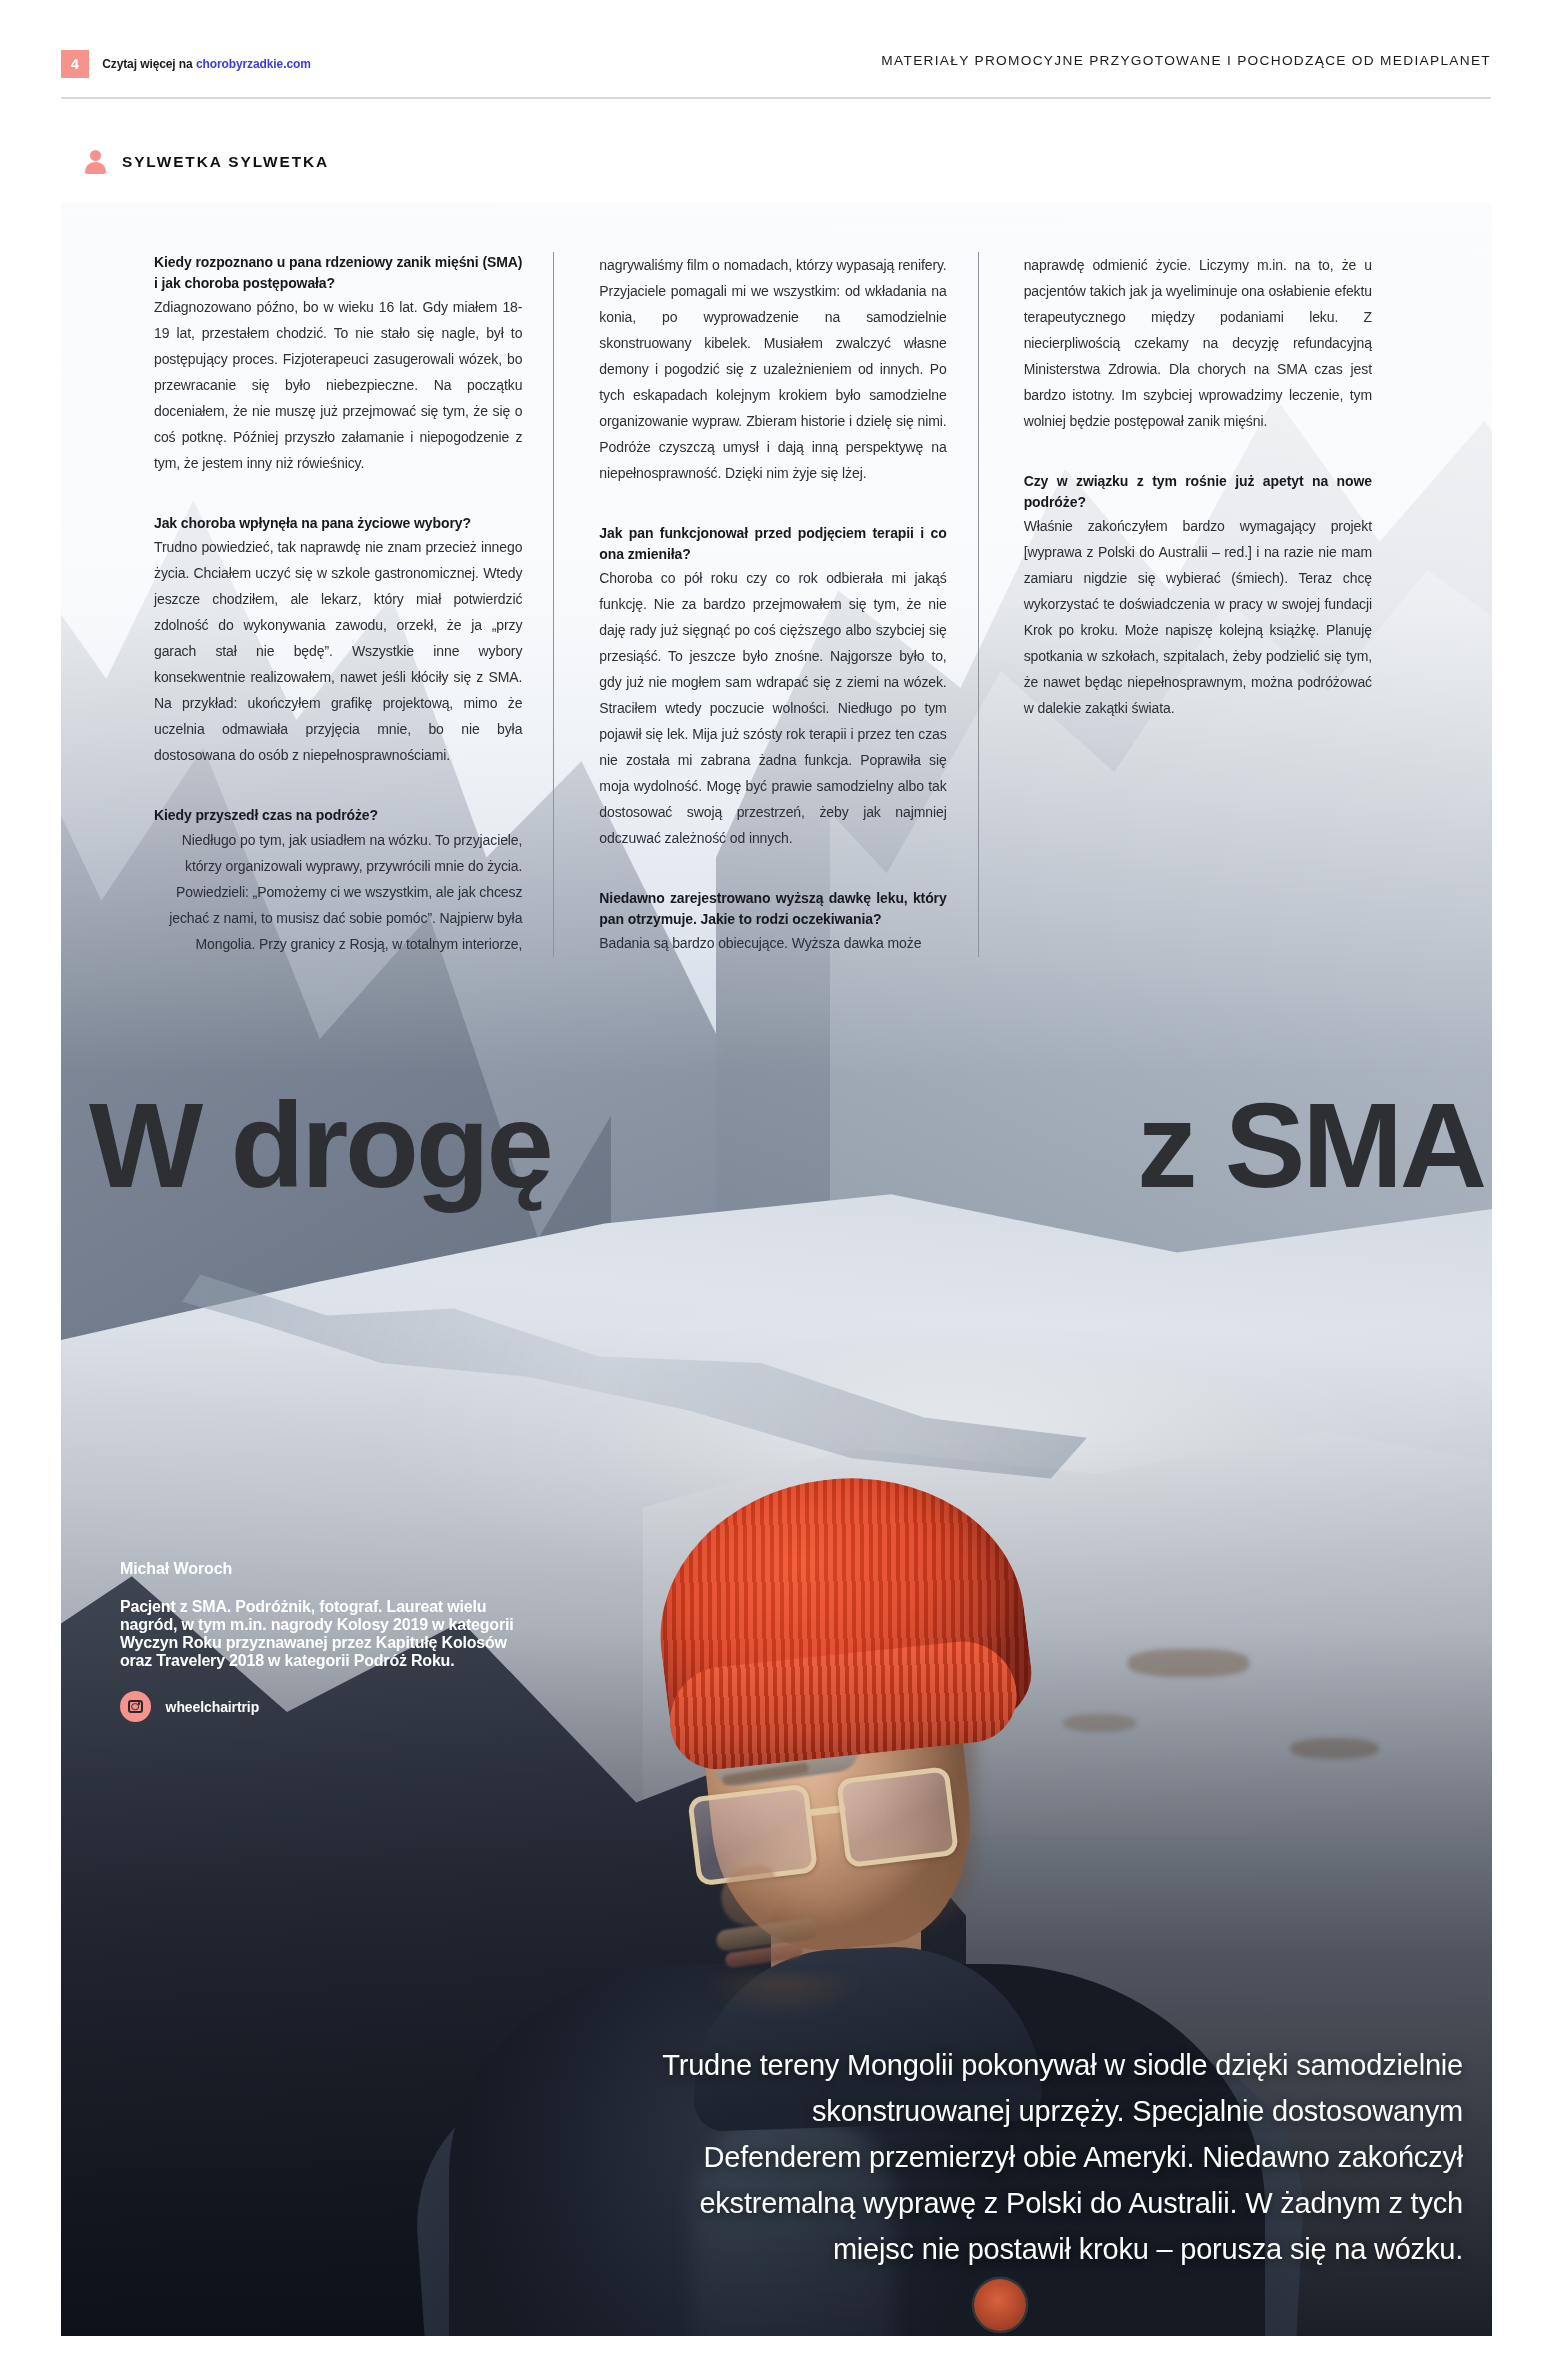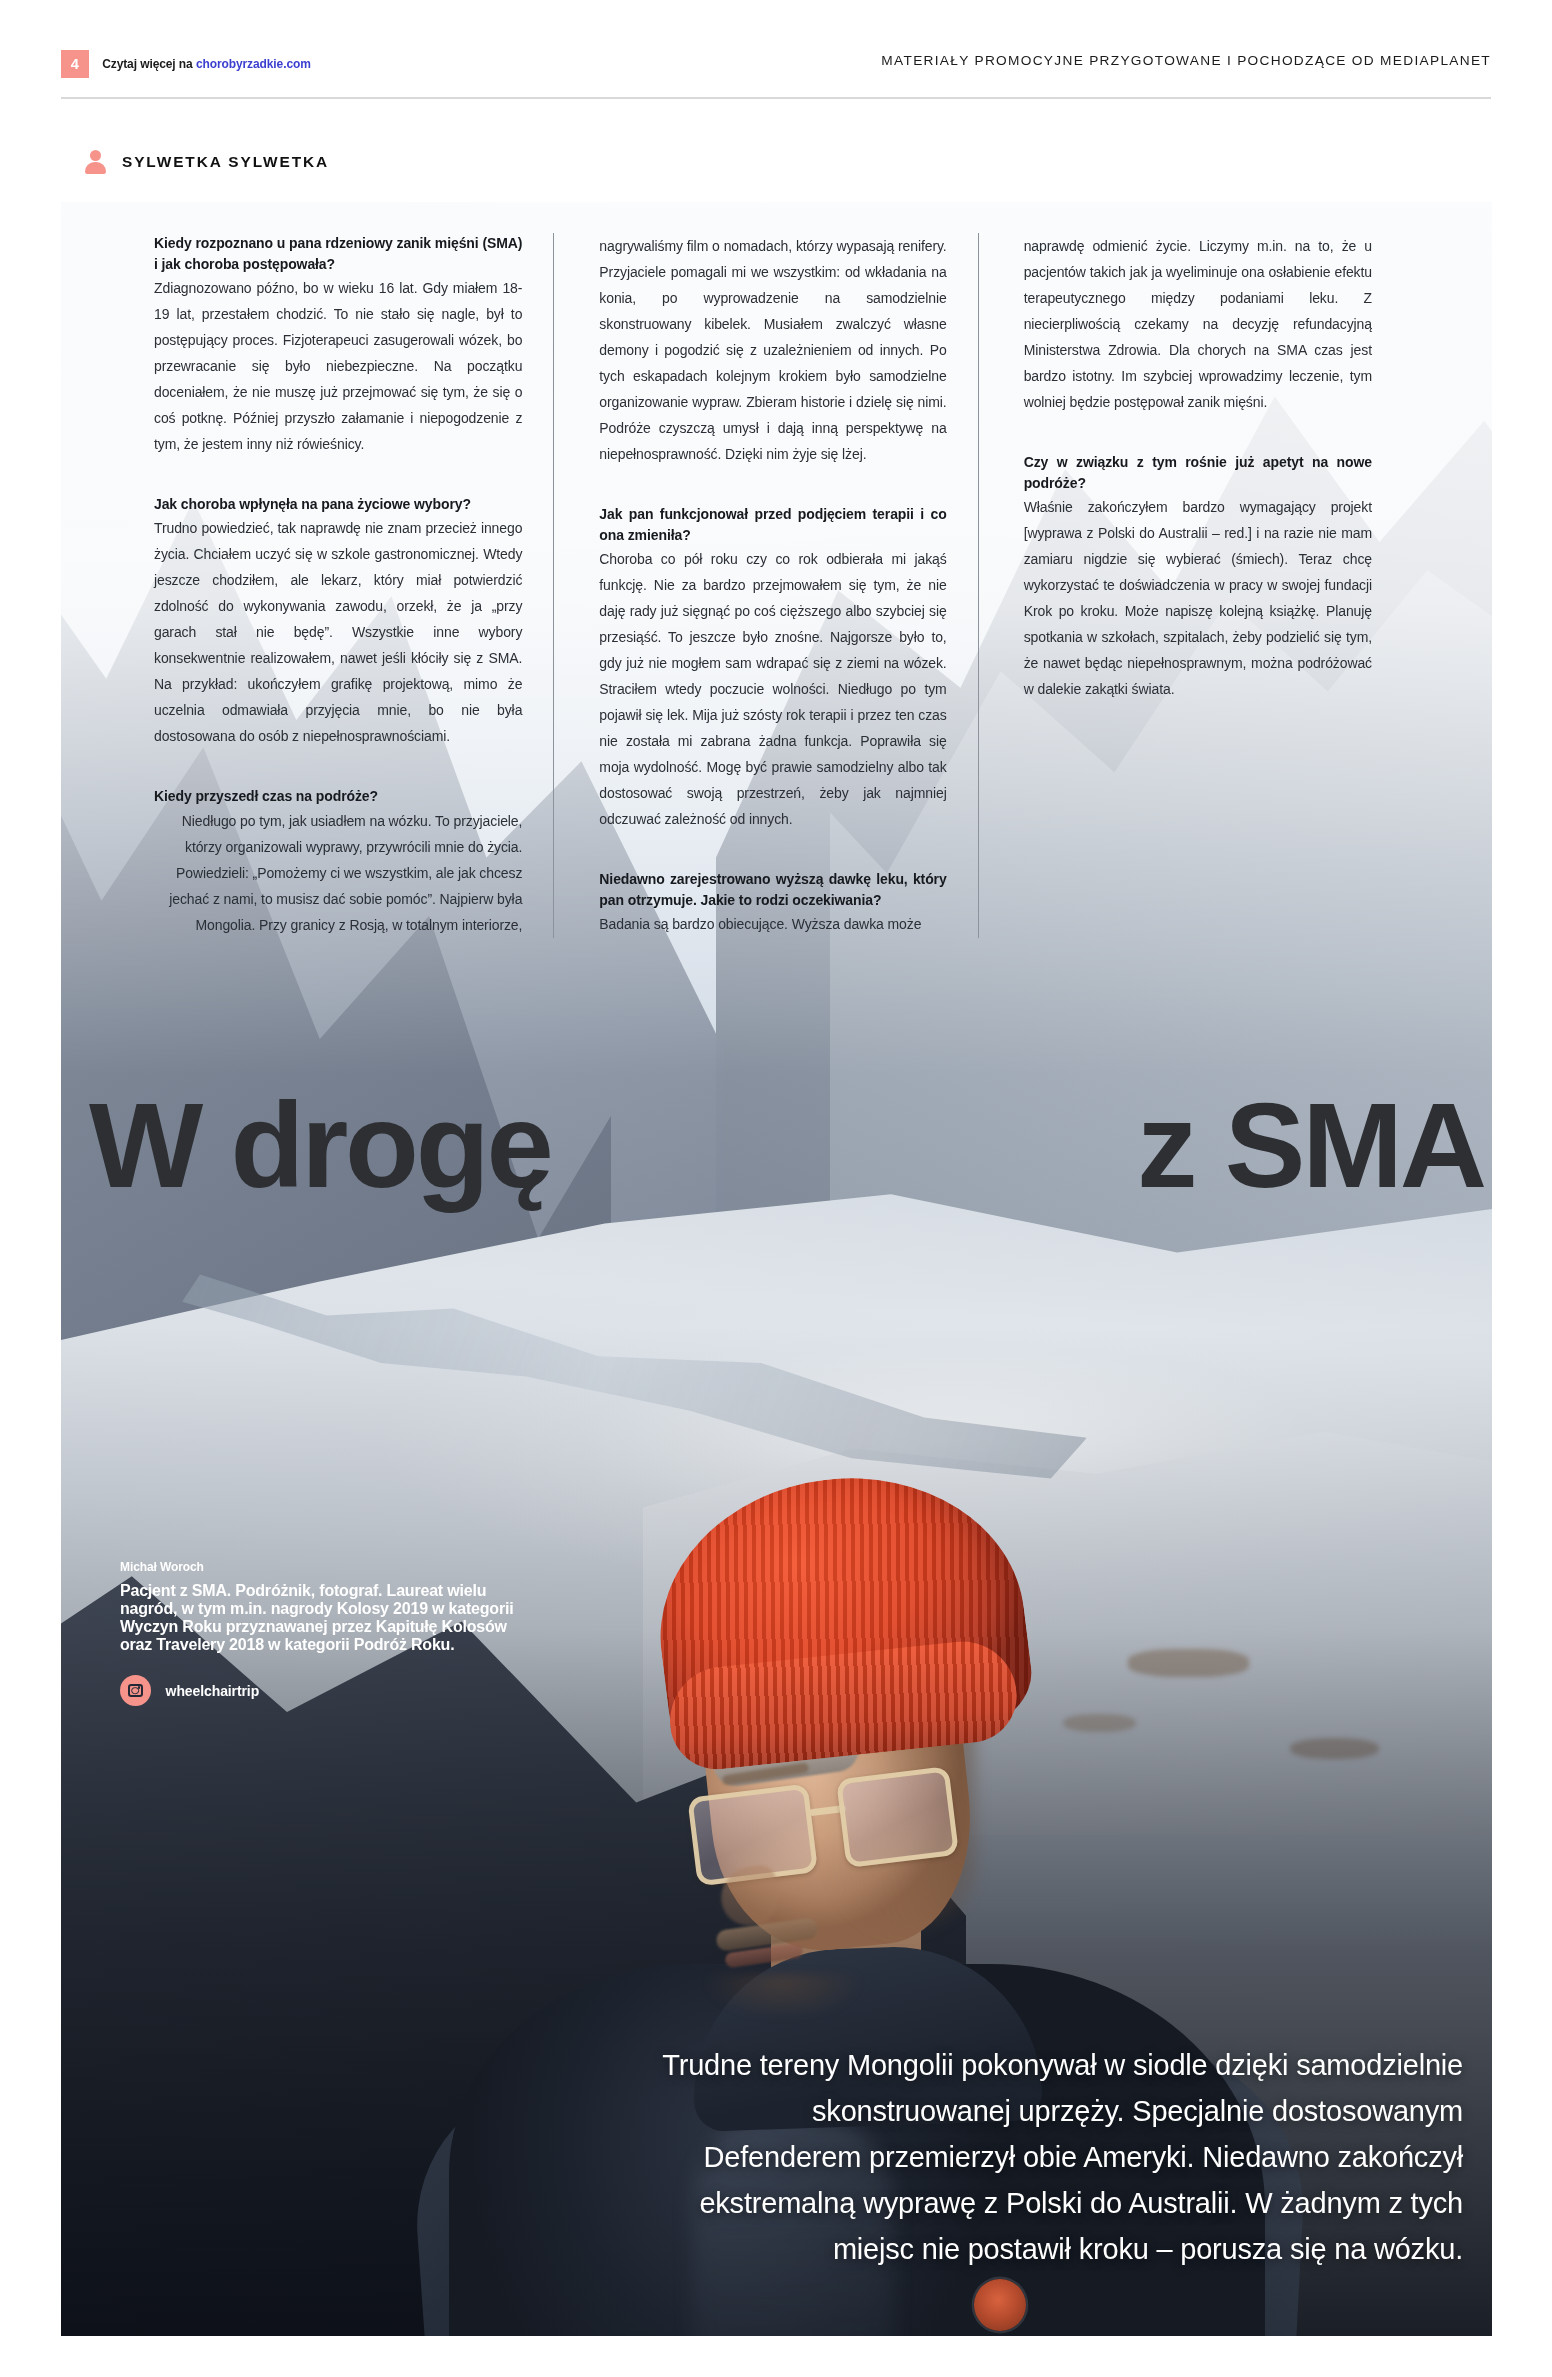--- a/index.html
+++ b/index.html
@@ -233,21 +233,21 @@
     border-radius:9.7px; transform:rotate(-8deg); filter:blur(1.1px);
   }
   .chin-shadow {
     position:absolute; left:257px; top:511px; width:154px; height:44px;
     background:radial-gradient(ellipse at 50% 20%, rgba(96,70,52,.45) 0%, rgba(96,70,52,0) 72%);
     filter:blur(4px);
   }
 
   
   .cols {
-    position:absolute; left:154px; top:233px; width:1249px;
+    position:absolute; left:154px; top:252px; width:1249px;
     display:grid; grid-template-columns:1fr 1fr 1fr; gap:0 24px;
     z-index:30;
   }
   .col { position:relative; padding-right:31px; }
   .col:nth-child(1), .col:nth-child(2) { border-right:1.6px solid #8d939c; }
   .col:nth-child(2), .col:nth-child(3) { padding-left:21px; }
   .q {
     font-size:14px; line-height:20.6px; font-weight:800; color:#16191e;
     text-align:justify; letter-spacing:-0.1px; margin-bottom:0.8px;
   }
@@ -263,21 +263,21 @@
     position:absolute; left:89px; top:1087px; width:1407px; z-index:25;
     display:flex; justify-content:space-between; align-items:baseline;
     font-size:121px; font-weight:800; color:#2d2f33; letter-spacing:-3.2px;
     line-height:.96;
   }
   .headline .hl-a { white-space:nowrap; }
   .headline .hl-b { white-space:nowrap; margin-right:12px; }
 
   
   .byline { position:absolute; left:120px; top:1560px; width:420px; z-index:40; color:#fff; }
-  .byline .name { font-size:12px; font-weight:800; letter-spacing:-0.1px; margin-bottom:8px; }
+  .byline .name { font-size:16px; font-weight:800; letter-spacing:-0.1px; margin-bottom:20px; }
   .byline .bio { font-size:16px; line-height:18px; font-weight:600; letter-spacing:-0.2px; }
   .ig { display:flex; align-items:center; gap:14.6px; margin-top:21px; }
   .ig-icon {
     width:31px; height:31px; border-radius:50%; background:#f6948c;
     display:flex; align-items:center; justify-content:center; flex:none;
   }
   .ig-glyph {
     width:15.4px; height:13.7px; border:2.1px solid #232834; border-radius:3.2px; position:relative;
   }
   .ig-glyph::after {

